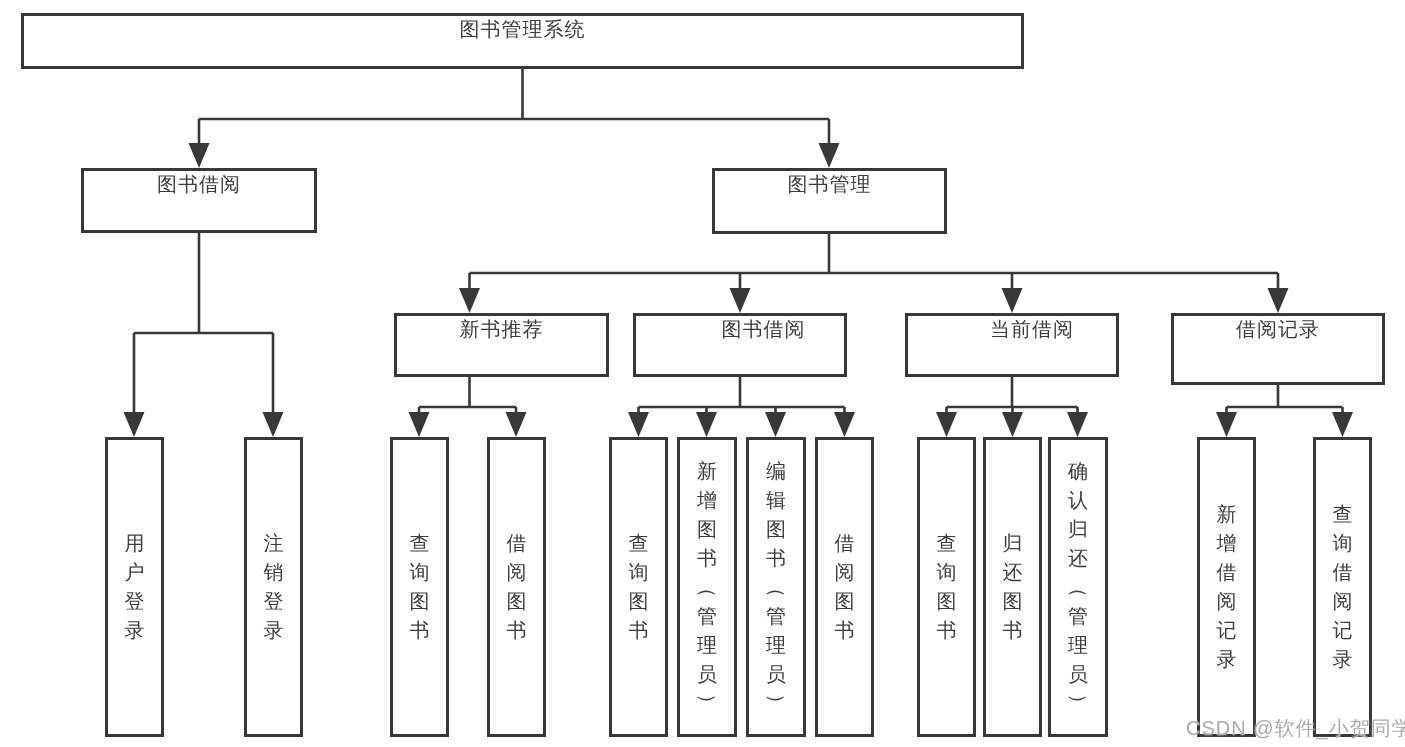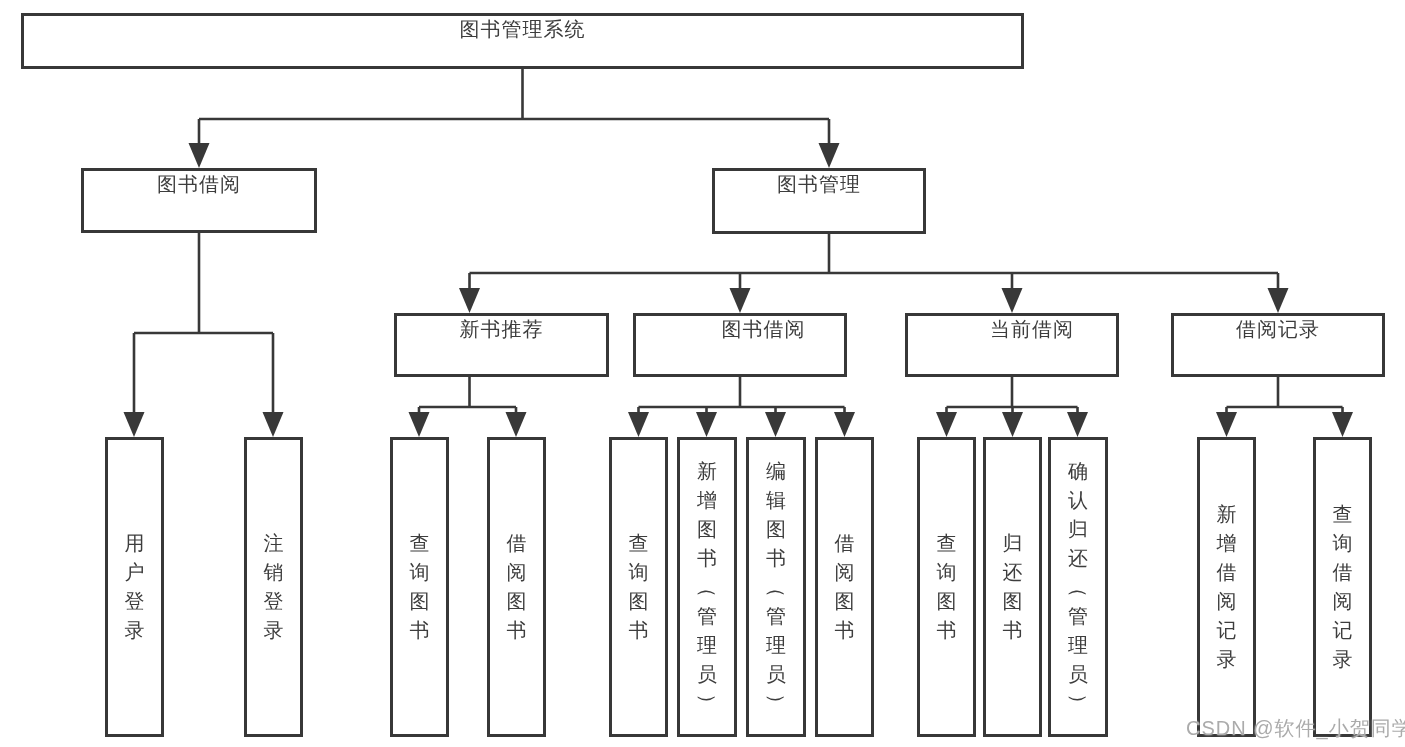--- a/index.html
+++ b/index.html
@@ -77,34 +77,34 @@
     </g>
   </svg>
 
   <div class="box" style="left:21px;top:13px;width:1003px;height:56px;">
     <span>图书管理系统</span>
   </div>
 
   <div class="box" style="left:81px;top:168px;width:236px;height:65px;">
     <span>图书借阅</span>
   </div>
-  <div class="box" style="left:712px;top:168px;width:214px;height:66px;">
+  <div class="box" style="left:712px;top:168px;width:235px;height:66px;">
     <span>图书管理</span>
   </div>
 
   <div class="box" style="left:362px;top:313px;width:215px;height:64px;margin-left:32px;">
     <span>新书推荐</span>
   </div>
   <div class="box" style="left:633px;top:313px;width:214px;height:64px;padding-left:47px;">
     <span>图书借阅</span>
   </div>
   <div class="box" style="left:905px;top:313px;width:214px;height:64px;padding-left:40px;">
     <span>当前借阅</span>
   </div>
-  <div class="box" style="left:1171px;top:313px;width:214px;height:64px;font-family:Liberation Serif, serif;">
+  <div class="box" style="left:1171px;top:313px;width:214px;height:72px;font-family:Liberation Serif, serif;">
     <span>借阅记录</span>
   </div>
 
   <div class="leaf" style="left:105px;">
     <div class="vtext">
         <span>用</span>
         <span>户</span>
         <span>登</span>
         <span>录</span>
       </div>

